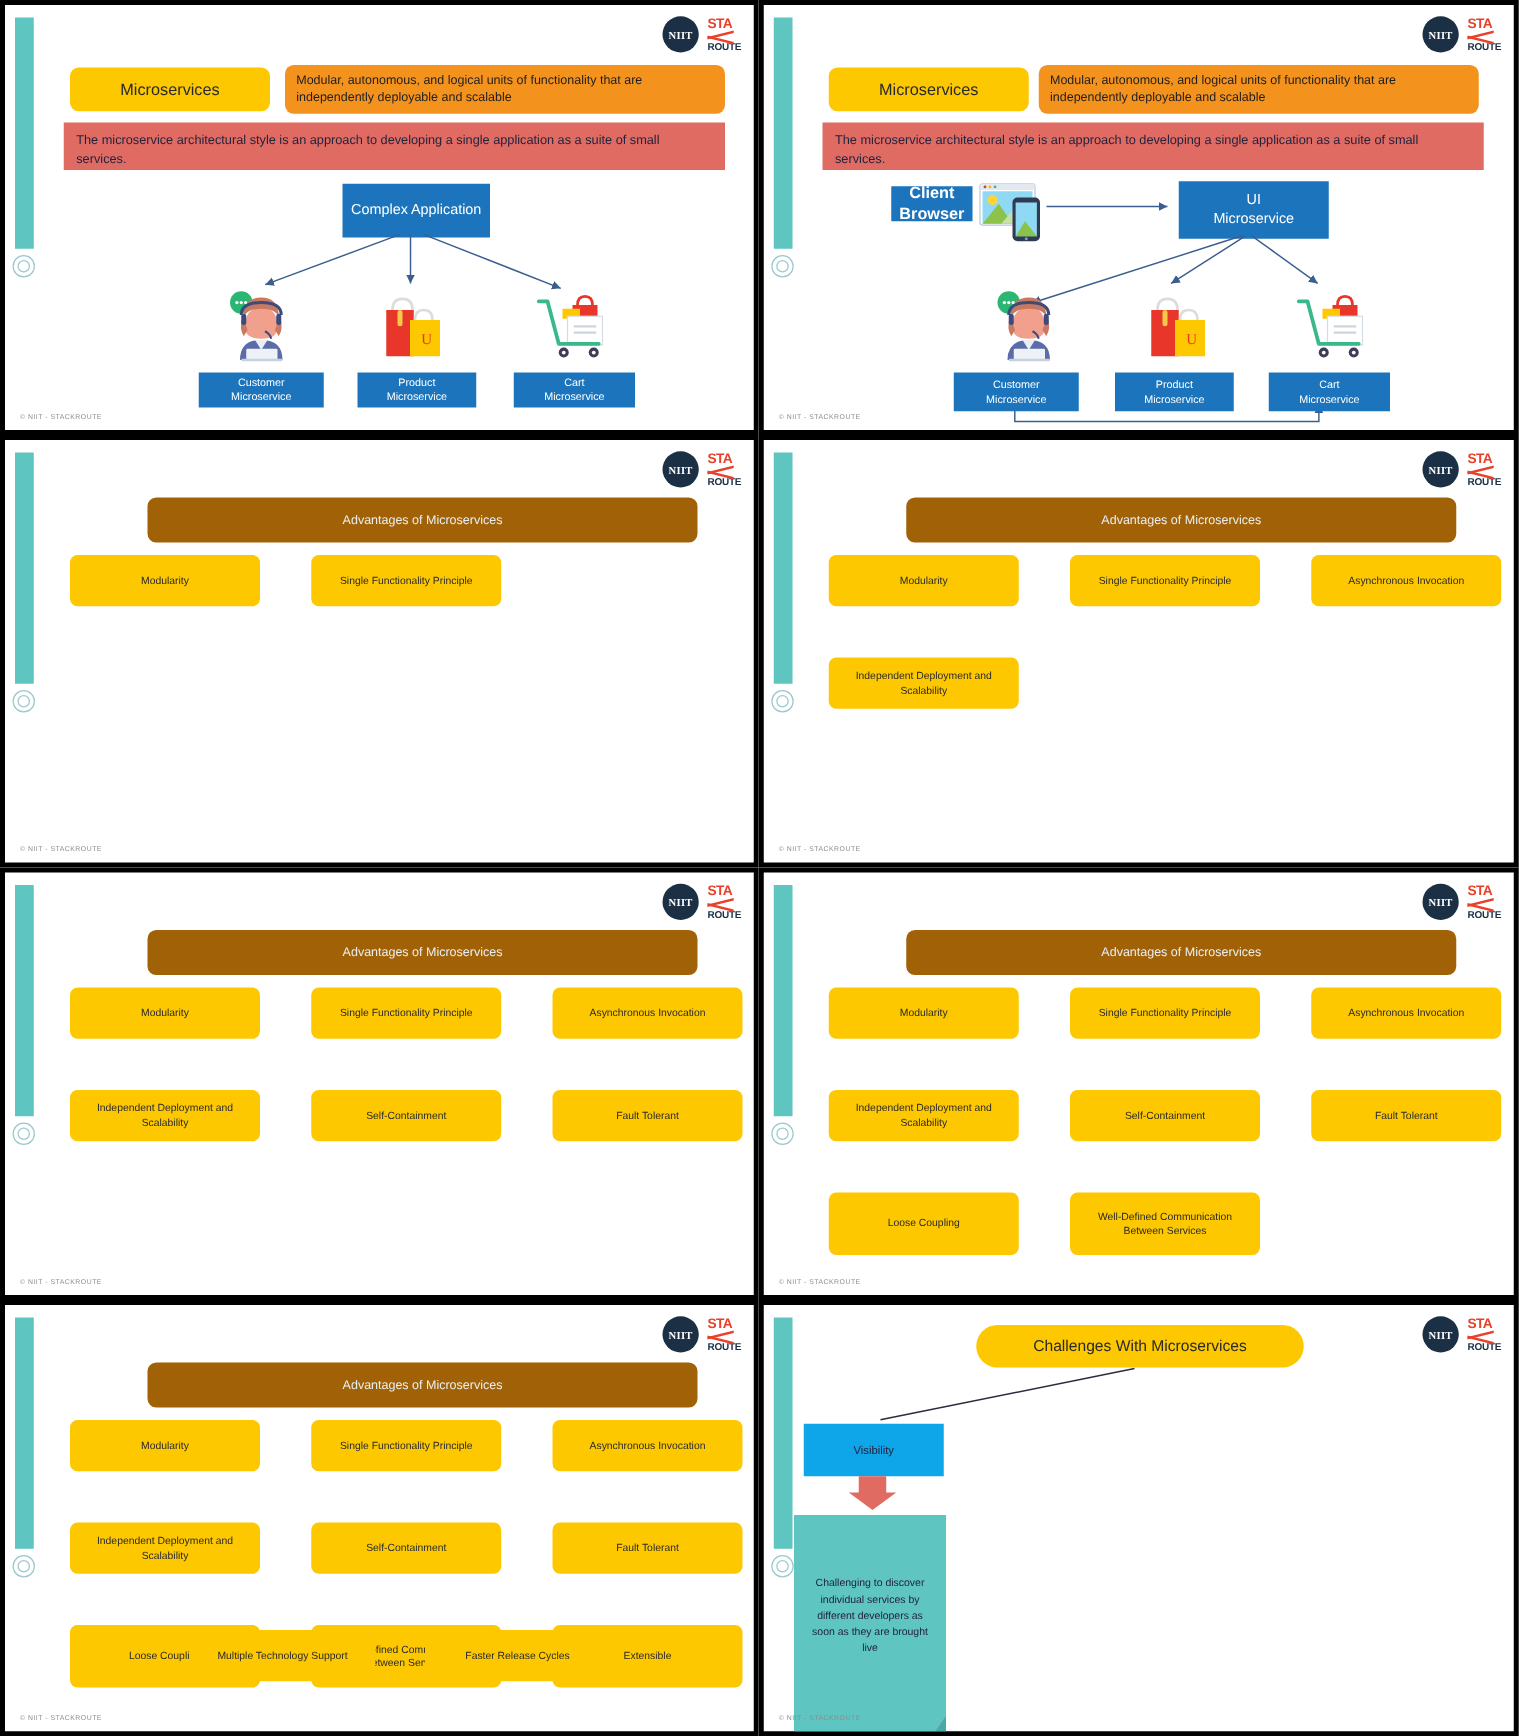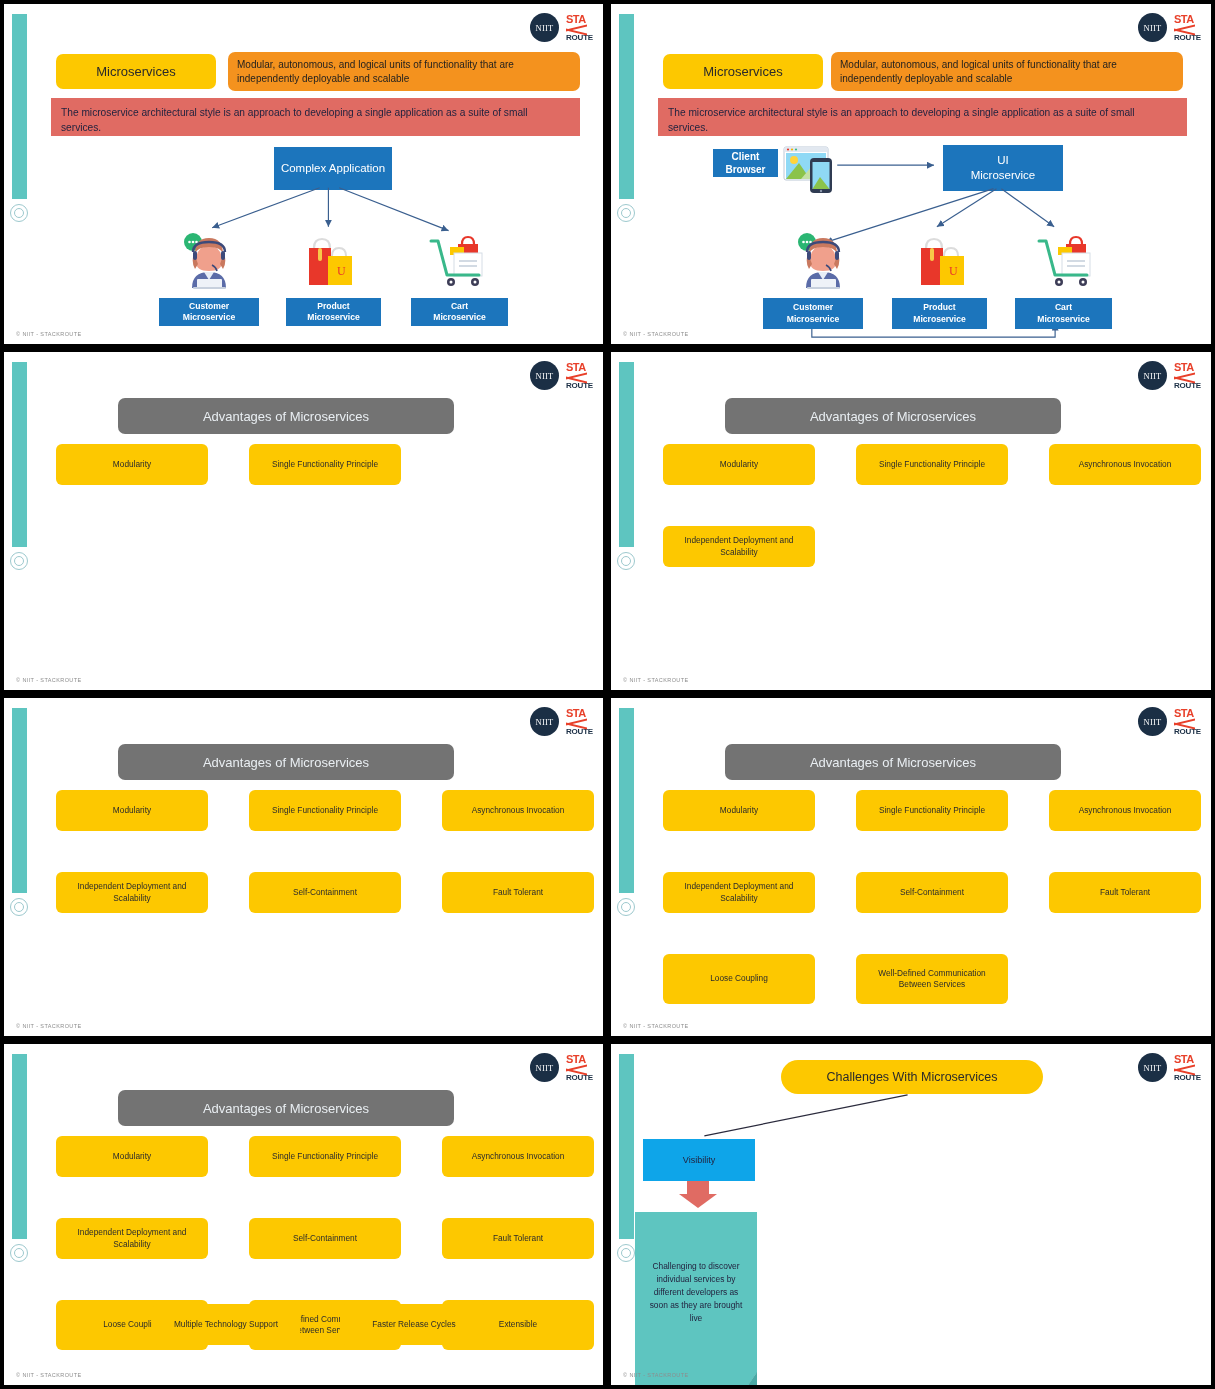--- a/index.html
+++ b/index.html
@@ -47,21 +47,21 @@
   .logo {
     position: absolute;
     right: 10px; top: 9px;
     display: flex; align-items: center; gap: 7px;
   }
   .logo-niit {
     width: 29px; height: 29px;
     border-radius: 50%;
     background: #1b2f45;
     color: #fff;
-    font-size: 8.5px; font-weight: normal;
+    font-size: 8.5px; font-weight: bold;
     letter-spacing: .2px;
     display: flex; align-items: center; justify-content: center;
     font-family: "Liberation Serif", serif;
   }
   .logo-sr { line-height: 1; text-align: left; }
   .logo-sr .l1 {
     font-size: 11px; font-weight: bold; color: #e8402a;
     letter-spacing: -0.5px; display: block;
     font-family: "Liberation Sans Narrow","Liberation Sans",sans-serif;
   }
@@ -105,31 +105,31 @@
     color: #23233f; font-size: 10.2px; line-height: 1.5;
     padding: 7px 10px;
   }
   .blue-box {
     position: absolute;
     background: #1c75bc;
     color: #fff; text-align: center;
     display: flex; align-items: center; justify-content: center;
   }
   .blue-box.big { font-size: 11.5px; line-height: 1.3; }
-  .blue-box.small { font-size: 8.6px; font-weight: bold; line-height: 1.3; }
-  .blue-box.client { font-size: 10px; font-weight: bold; line-height: 1.3; }
+  .blue-box.small { font-size: 8.6px; font-weight: normal; line-height: 1.3; }
+  .blue-box.client { font-size: 13px; font-weight: bold; line-height: 1.3; }
   .arrows { position: absolute; left: 0; top: 0; width: 100%; height: 100%; pointer-events: none; }
   
   .adv-title {
     position: absolute;
     left: 114px; top: 46px;
-    width: 336px; height: 36px;
-    background: #737373;
+    width: 440px; height: 36px;
+    background: #a16207;
     border-radius: 7px;
-    color: #e9eef2; font-size: 13px;
+    color: #e9eef2; font-size: 10px;
     display: flex; align-items: center; justify-content: center;
   }
   .adv-grid {
     position: absolute;
     left: 52px; top: 92px;
     width: 534px;
     display: grid;
     grid-template-columns: 152px 152px 152px;
     column-gap: 34px;
     row-gap: 14px;

